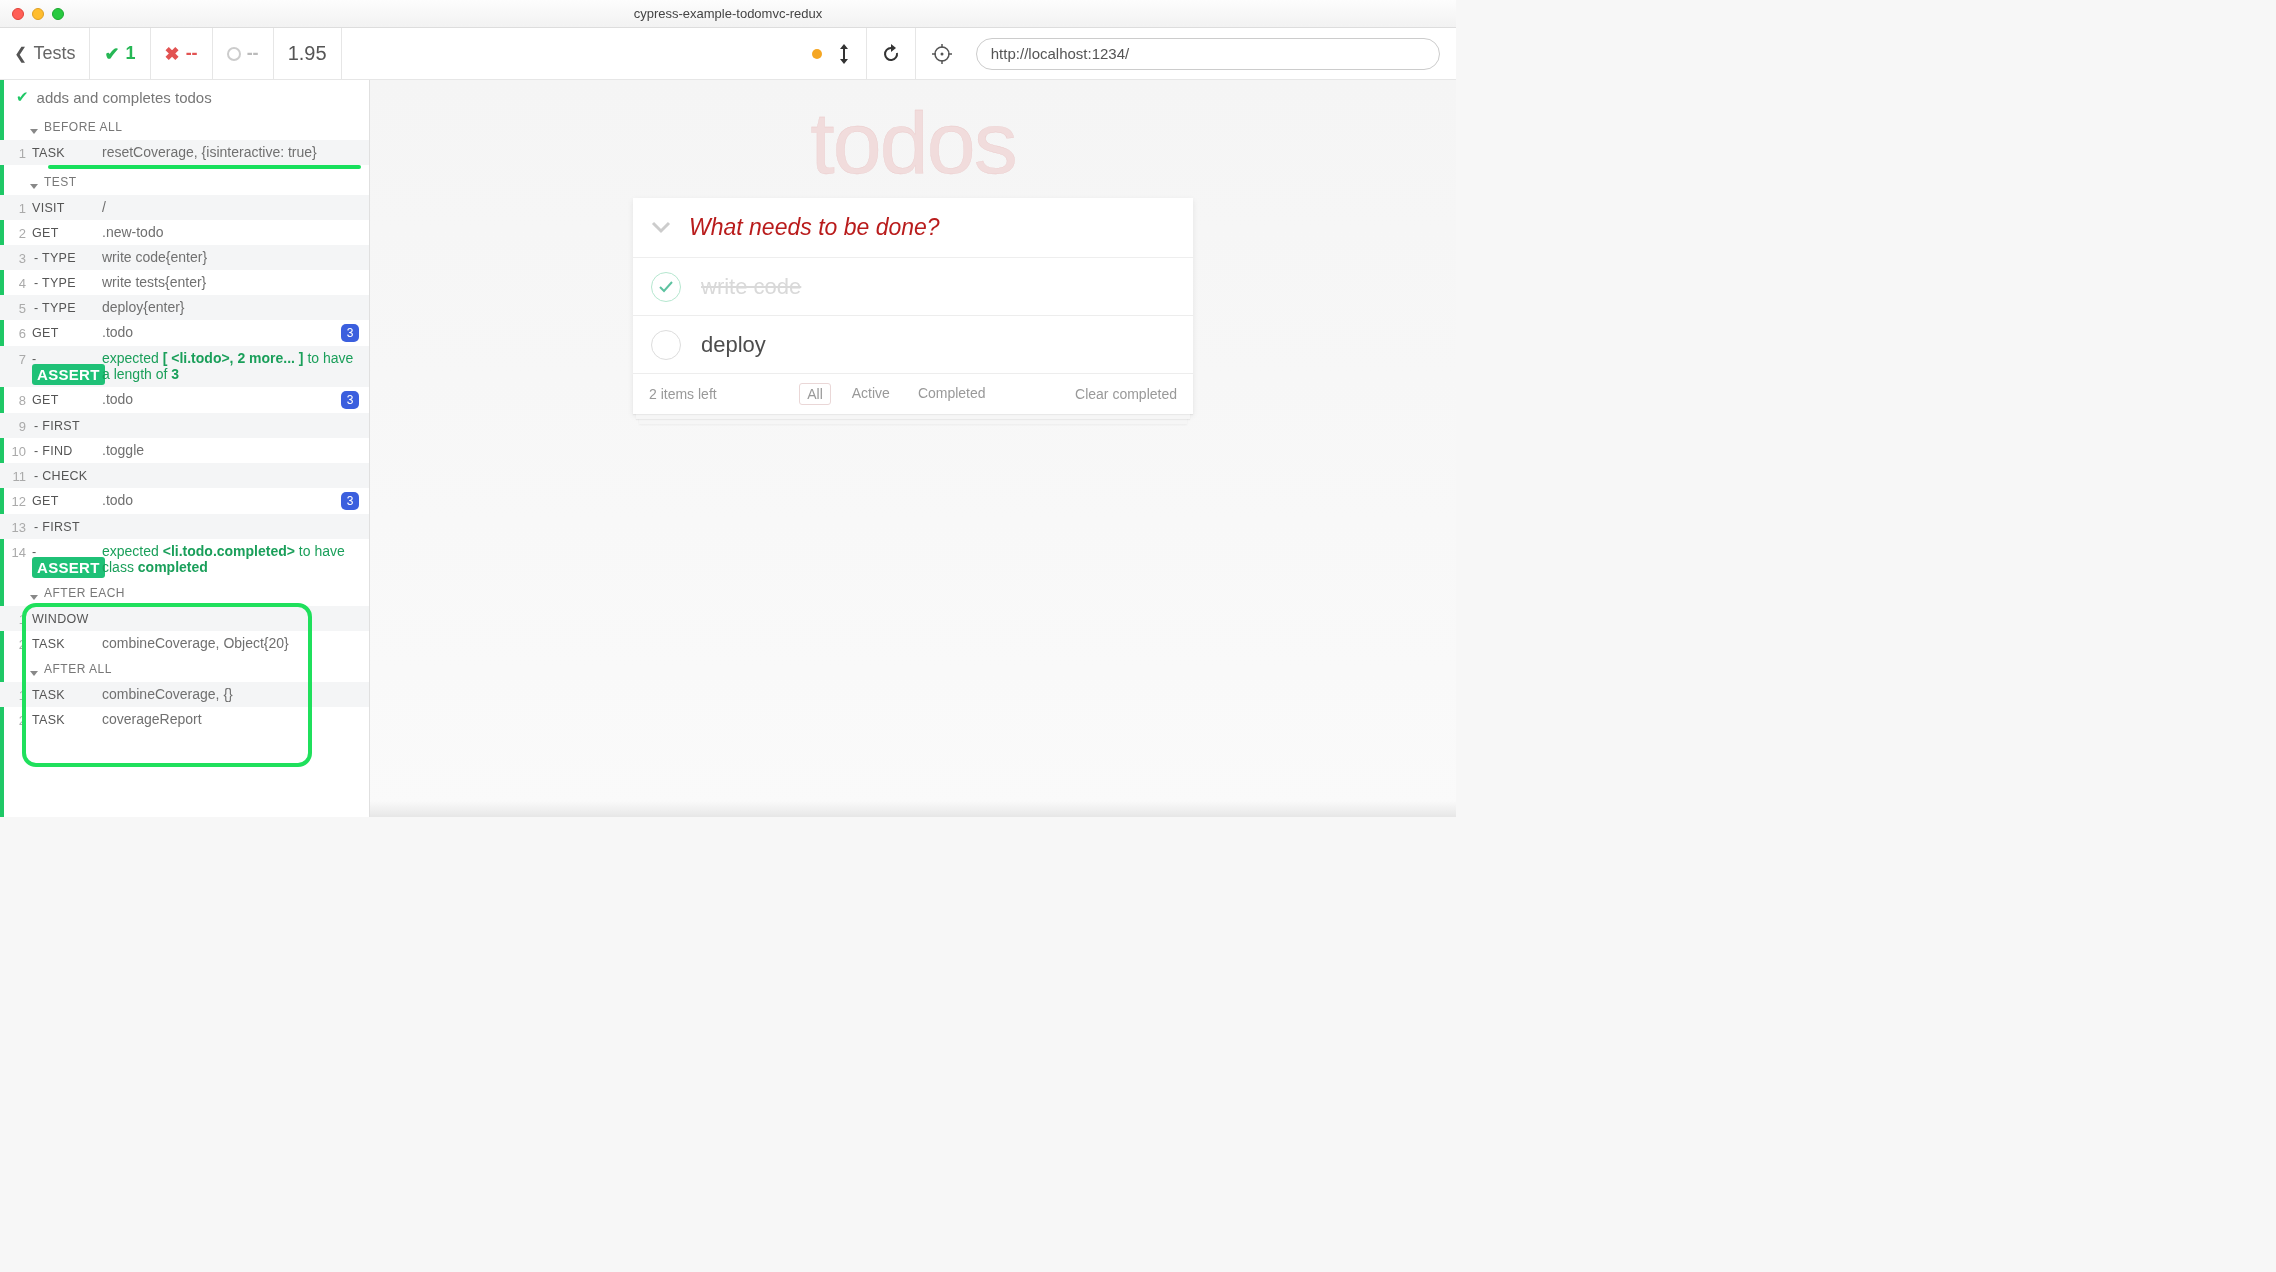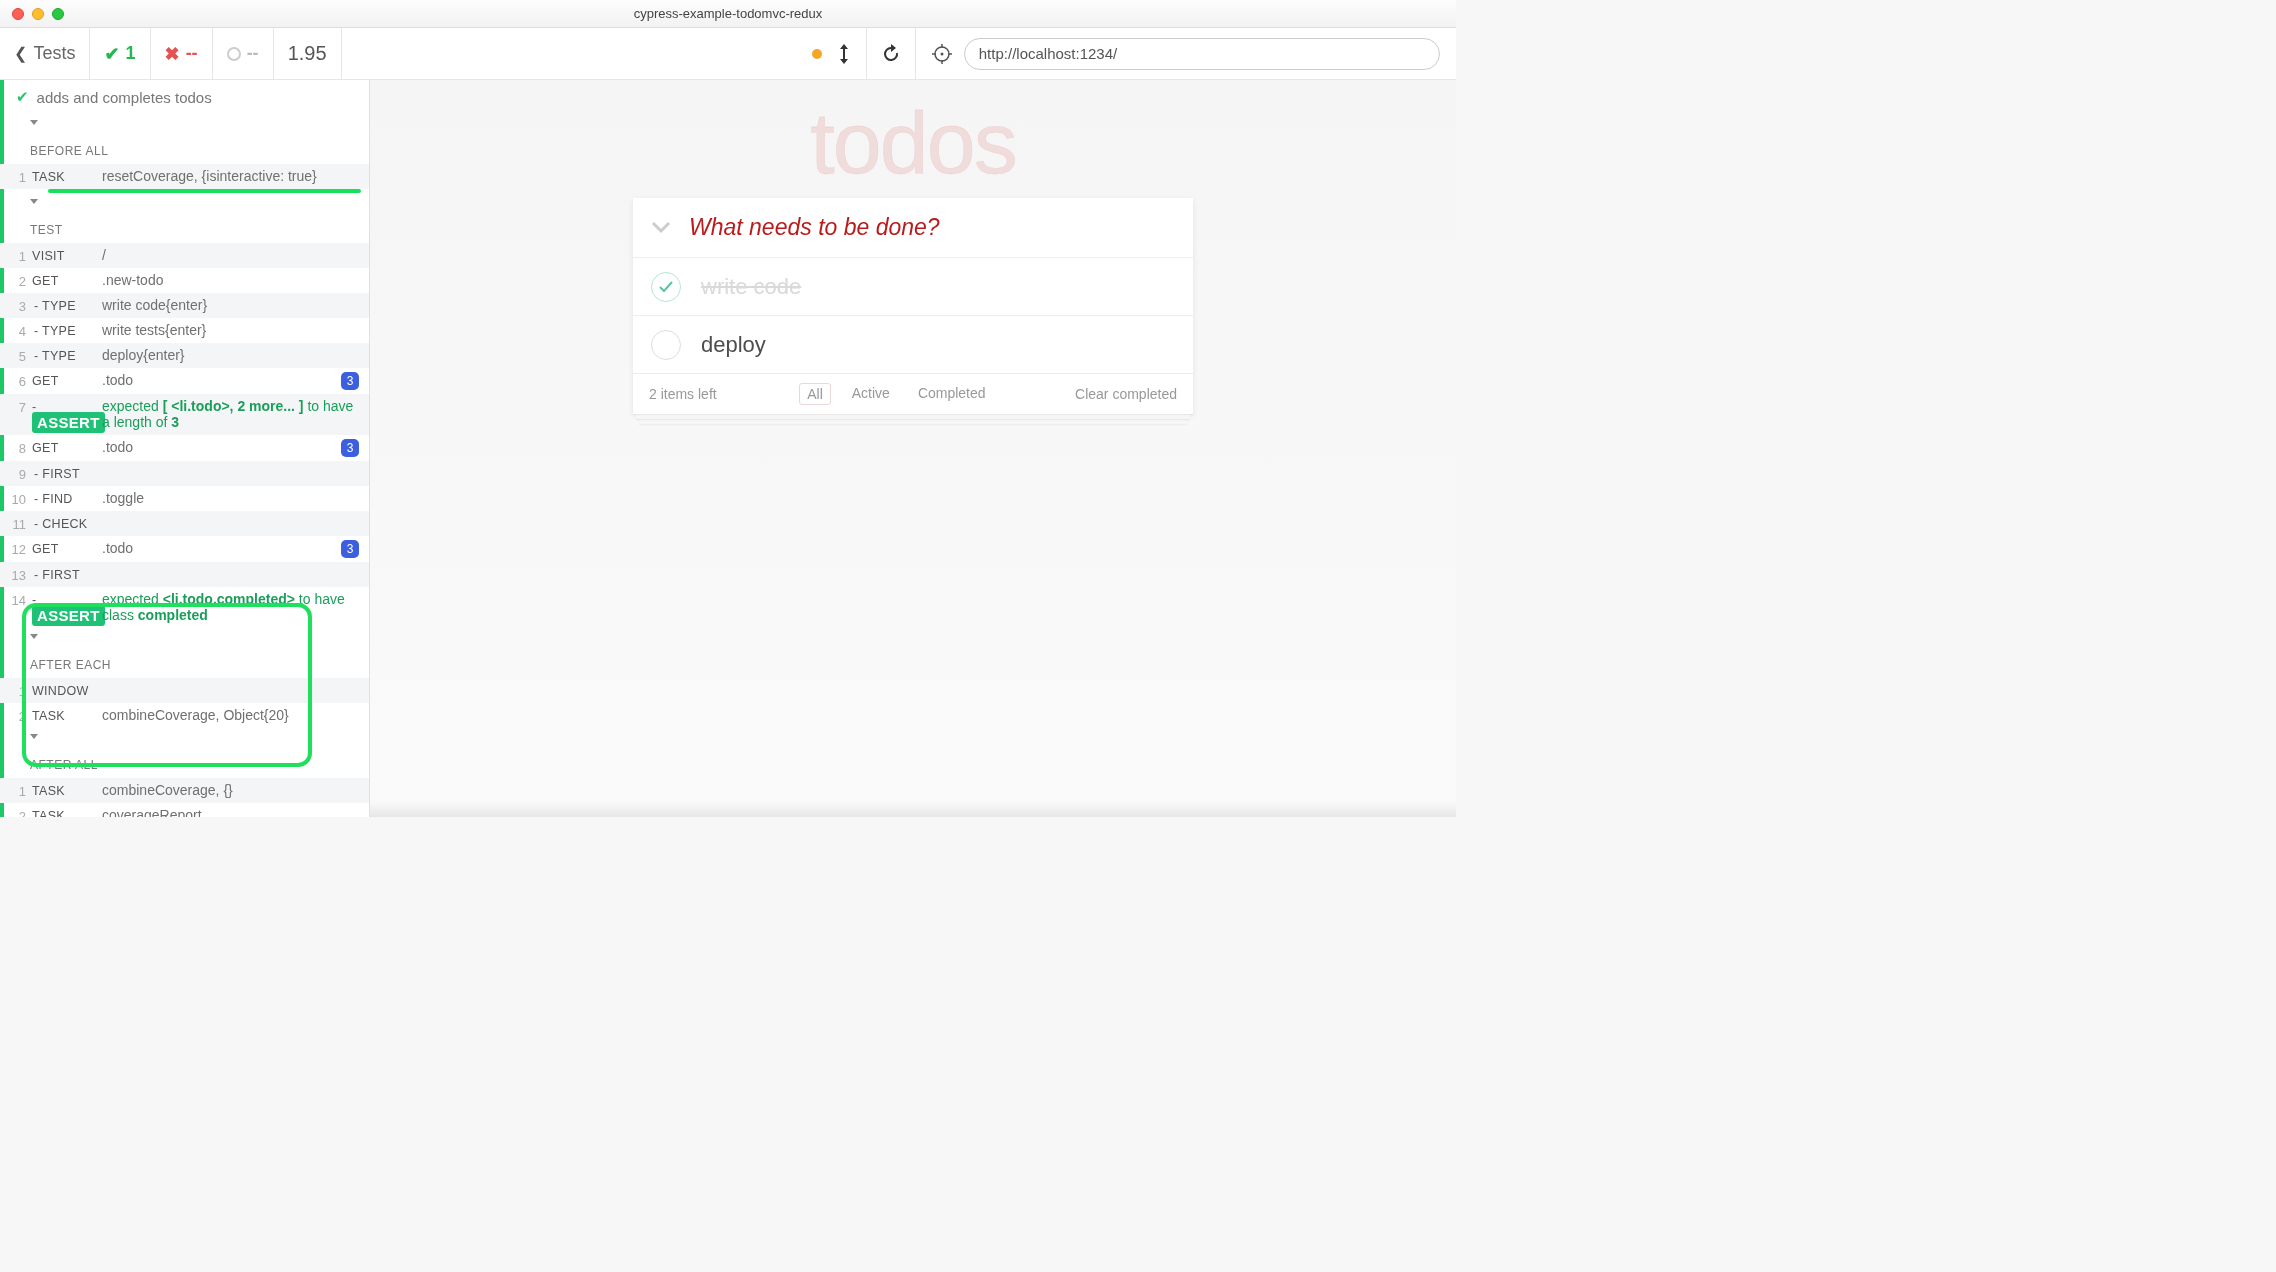--- a/index.html
+++ b/index.html
@@ -28,38 +28,38 @@
   .chev-left { font-size:16px; color:#555; }
   .pass-ct { color:#26b755; font-weight:600; font-size:18px; display:flex; align-items:center; gap:6px;}
   .fail-ct { color:#e25352; font-weight:600; font-size:18px; display:flex; align-items:center; gap:6px;}
   .pending-ct { color:#bbb; font-weight:600; font-size:18px; display:flex; align-items:center; gap:6px;}
   .duration { font-size:20px; color:#555; font-weight:500;}
   .tb-spacer { flex:1; border-right:1px solid #e6e6e6; display:flex; align-items:center; justify-content:flex-end; padding-right:16px; gap:16px;}
   .autoscroll-dot { width:10px; height:10px; background:#f5a623; border-radius:50%; display:inline-block;}
   .updown-icon svg { display:block; }
   .reload-icon svg { display:block; }
 
-  .right-toolbar { flex:1; display:flex; align-items:center; padding:0 16px; gap:12px;}
+  .right-toolbar { flex:1; display:flex; align-items:center; padding:0 16px; gap:24px;}
   .selector-icon svg{display:block;}
   .urlbar { flex:1; height:32px; border:1px solid #ccc; border-radius:16px; background:#fff; display:flex; align-items:center; padding:0 14px; font-size:15px; color:#555;}
 
   
   .main { display:flex; height: calc(100% - 28px - 52px); }
   .left-pane { width: 370px; border-right:1px solid #e0e0e0; overflow:auto; position:relative; background:#fff;}
   .right-pane { flex:1; background:linear-gradient(#f5f5f5,#fafafa); position:relative; display:flex; flex-direction:column; align-items:center;}
 
   
   .green-edge { position:absolute; left:0; top:0; bottom:0; width:4px; background:#1fc866; }
   .spec-title {
     padding:8px 10px 8px 16px; color:#777; font-size:15px; display:flex; align-items:center; gap:8px;
   }
   .spec-title .ck { color:#1fc866; }
 
   .section-header {
-    padding:6px 0 6px 30px; color:#777; font-size:12px; letter-spacing:.5px; display:flex; align-items:flex-start; gap:19px;flex-direction:column;
+    padding:6px 0 6px 30px; color:#777; font-size:12px; letter-spacing:.5px; display:flex; align-items:flex-end; gap:6px;
   }
   .caret { width:0; height:0; border-left:4px solid transparent; border-right:4px solid transparent; border-top:5px solid #888; }
 
   .cmd-row {
     display:flex; align-items:flex-start; font-size:14px; position:relative;
     padding:4px 10px 4px 0;
   }
   .cmd-row:nth-child(odd) { background:#f4f5f6; }
   .cmd-row .num { width:26px; text-align:right; color:#aaa; font-size:13px; padding-right:6px; padding-top:2px; flex-shrink:0; margin-left:6px;}
   .cmd-row .name { width:70px; color:#555; font-size:12.5px; letter-spacing:.3px; padding-top:2px; flex-shrink:0;}

